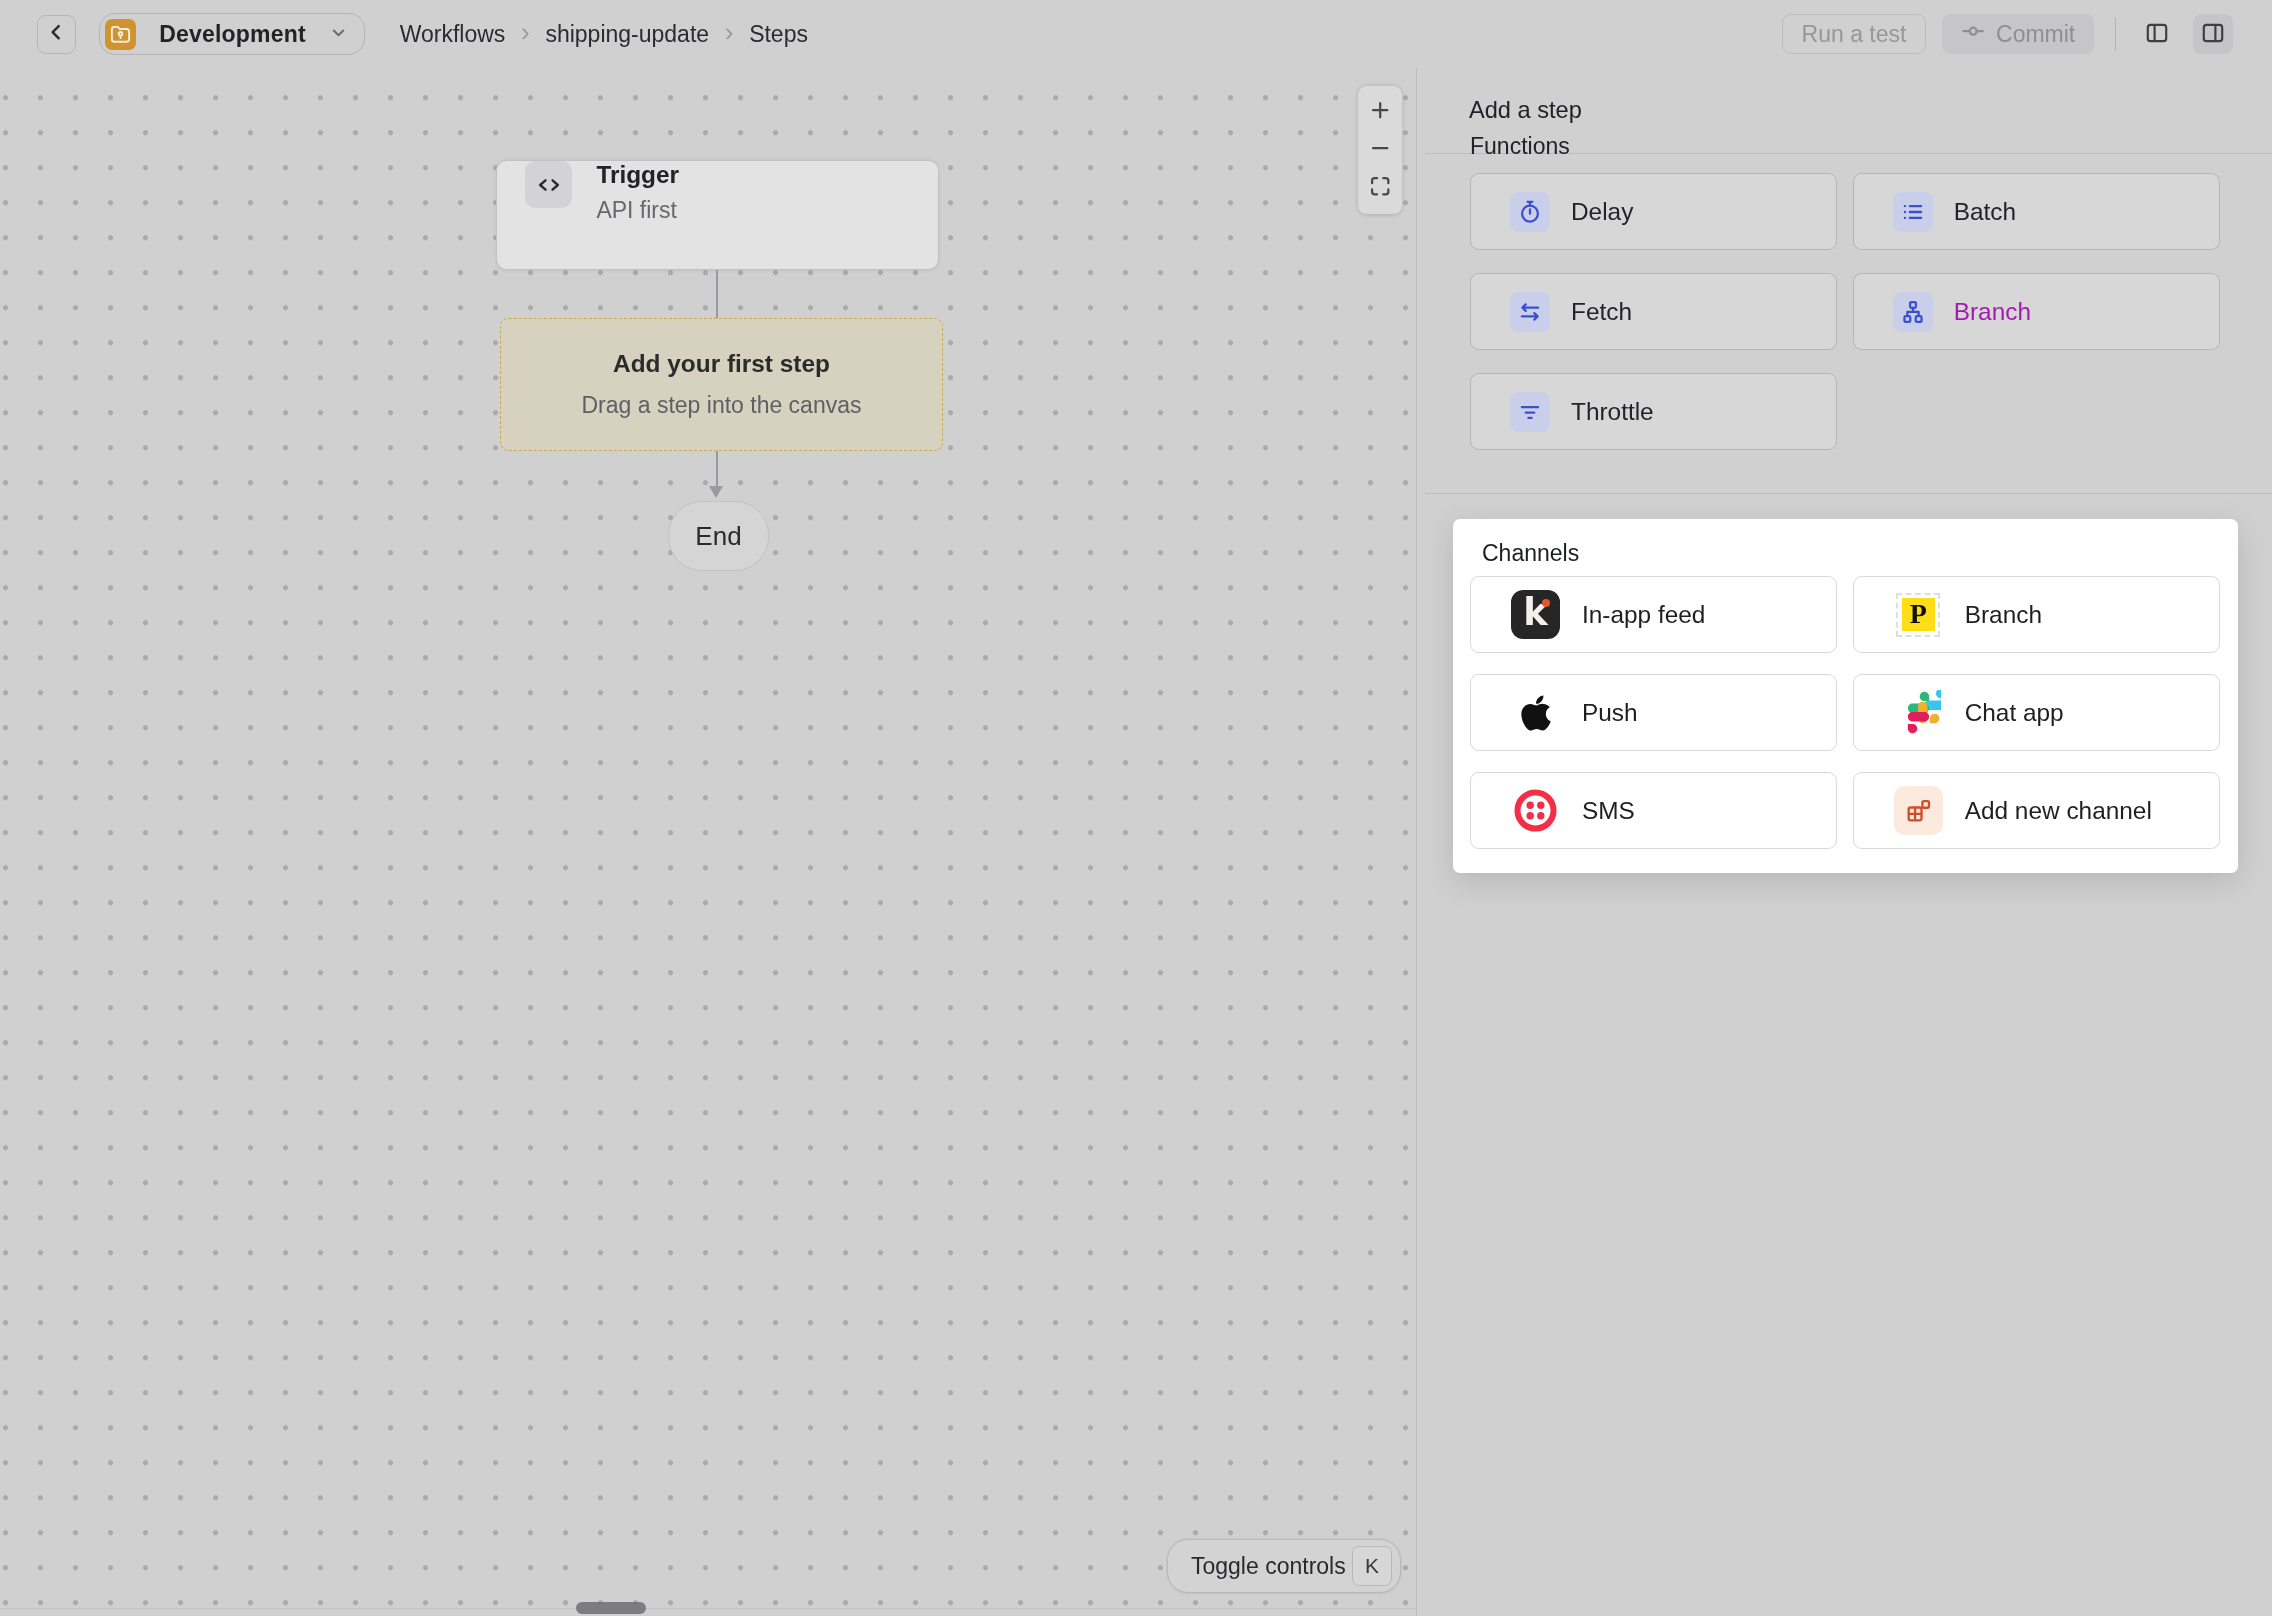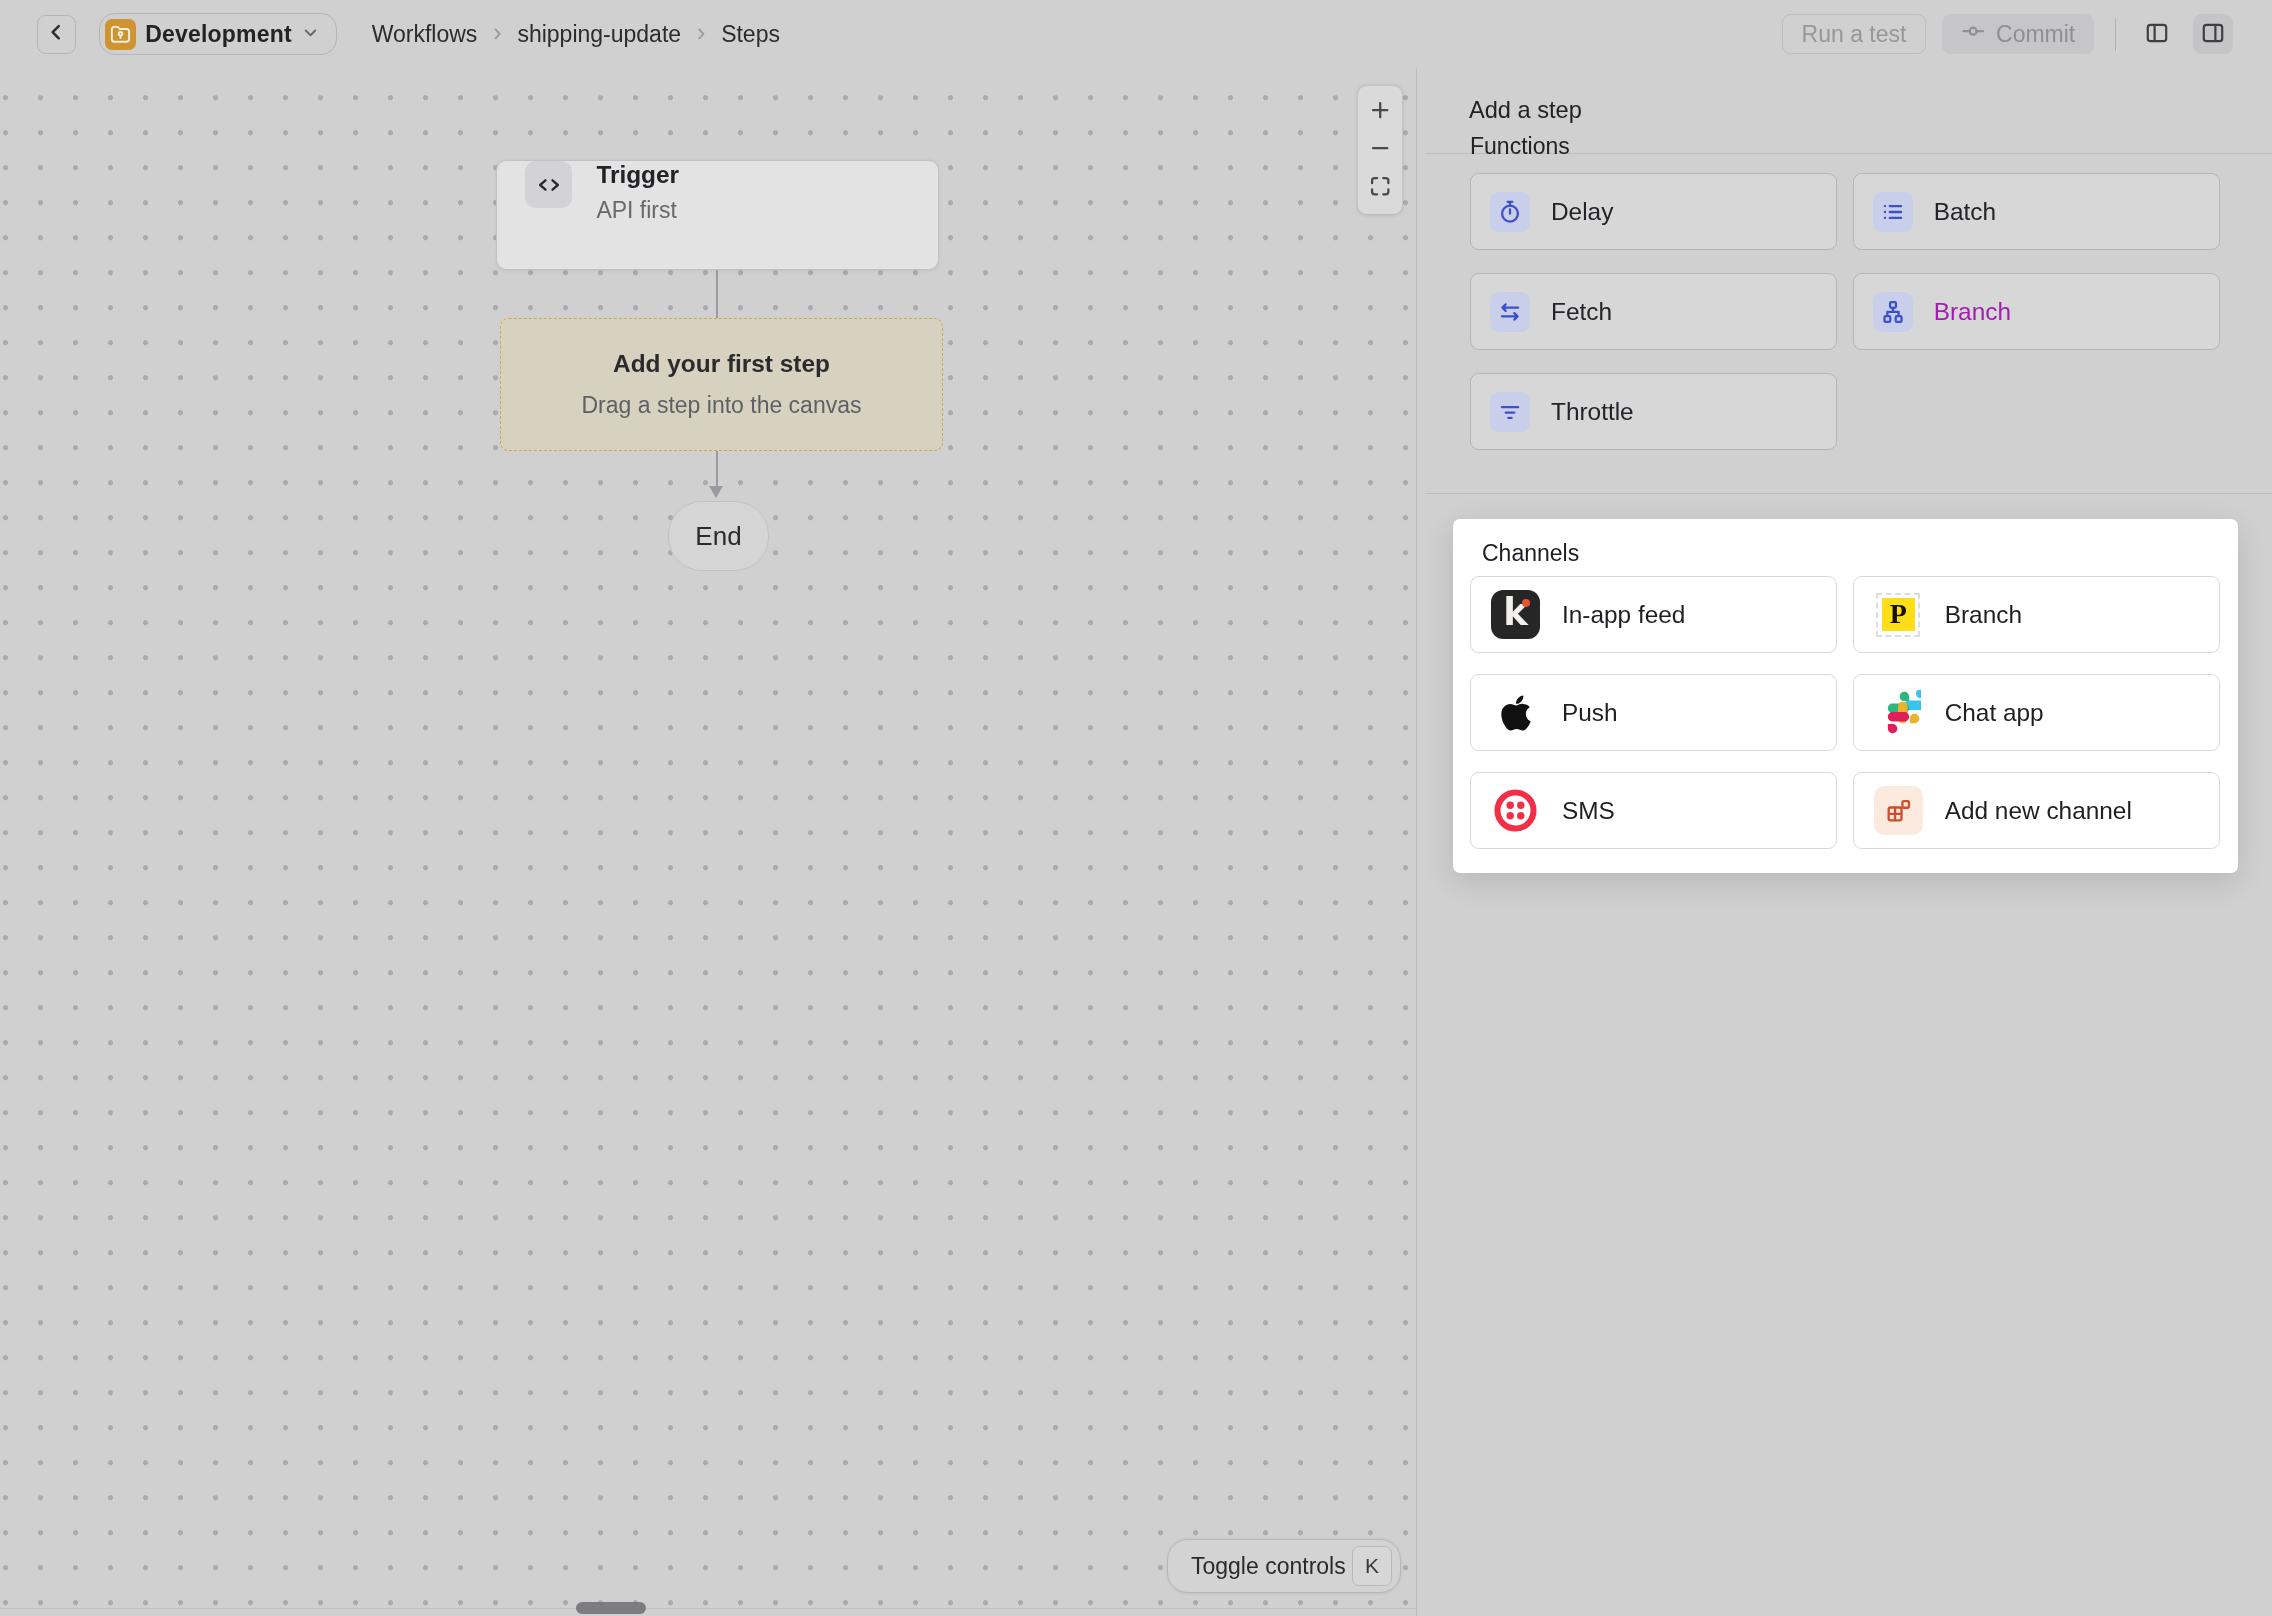--- a/index.html
+++ b/index.html
@@ -9,21 +9,21 @@
     font-family:"Liberation Sans","DejaVu Sans",sans-serif;
     -webkit-font-smoothing:antialiased;
     color:#242428;
   }
   .abs{position:absolute;}
 
   
   #topbar{left:0;top:0;width:2273px;height:68px;background:#d0d0d1;border-bottom:0.9px solid #bcbcbe;display:flex;align-items:center;}
   .tb-left{display:flex;align-items:center;gap:23px;margin-left:37px;}
   #back-btn{width:37px;height:37px;border:1.3px solid #b5b5b7;border-radius:8.7px;display:flex;align-items:center;justify-content:center;background:transparent;}
-  #env-switcher{height:40px;border:1.3px solid #b5b5b7;border-radius:16px;display:flex;align-items:center;gap:9px;padding:0 15.7px 0 5.2px;}
+  #env-switcher{height:40px;border:1.3px solid #b5b5b7;border-radius:16px;display:flex;align-items:center;gap:23px;padding:0 15.7px 0 5.2px;}
   #env-icon{width:31px;height:31px;border-radius:7px;display:flex;align-items:center;justify-content:center;}
   #env-label{font-size:23px;font-weight:600;color:#232326;letter-spacing:0.2px;}
   #breadcrumb{display:flex;align-items:center;gap:15.7px;margin-left:12.2px;font-size:23px;color:#2c2c30;}
   .crumb-sep{color:#9b9b9e;font-size:26px;line-height:23px;transform:translateY(-1.7px);}
   .tb-right{margin-left:auto;display:flex;align-items:center;gap:15.7px;margin-right:40px;}
   #run-test-btn{height:38px;padding:0 19px;border:1.3px solid #bcbcbe;border-radius:8.7px;background:transparent;color:#97979a;font-size:23px;display:flex;align-items:center;}
   #commit-btn{height:40px;padding:0 19px;border:none;border-radius:8.7px;background:#c6c6c8;color:#8f8f92;font-size:23px;display:flex;align-items:center;gap:10.5px;}
   .tb-divider{width:1.3px;height:33px;background:#b2b2b4;margin:0 5.2px;}
   #panel-left-btn{width:40px;height:40px;display:flex;align-items:center;justify-content:center;border-radius:8.7px;background:transparent;}
   #panel-right-btn{width:40px;height:40px;display:flex;align-items:center;justify-content:center;border-radius:8.7px;background:#c5c5c7;}
@@ -58,21 +58,21 @@
   #sidebar-header{left:1425px;top:68px;width:847px;height:86px;border-bottom:0.9px solid #bcbcbe;display:flex;align-items:center;box-sizing:border-box;}
   #sidebar-title{font-size:23.6px;font-weight:500;color:#222226;margin-left:44px;}
   .section-label{font-size:23px;font-weight:500;color:#232327;}
   #functions-label{left:1470px;top:133px;}
   #functions-grid{left:1470px;top:173px;width:751px;display:grid;grid-template-columns:367px 367px;column-gap:15.7px;row-gap:23px;}
   #channels-divider{left:1425px;top:493px;width:847px;height:0.9px;background:#bcbcbe;}
   #channels-panel{left:1453px;top:519px;width:785px;height:354px;background:#ffffff;border-radius:7px;box-shadow:0 8.7px 30px rgba(0,0,0,.12);}
   #channels-label{left:1482px;top:540px;color:#1c1e22;}
   #channels-grid{left:1470px;top:576px;width:751px;display:grid;grid-template-columns:367px 367px;column-gap:15.7px;row-gap:21px;}
 
-  .card{height:77px;border-radius:8.7px;display:flex;align-items:center;padding-left:19px;box-sizing:border-box;gap:21px;}
+  .card{height:77px;border-radius:8.7px;display:flex;align-items:center;padding-left:39px;box-sizing:border-box;gap:21px;}
   .card.fn{background:#d7d7d8;border:1.3px solid #b5b5b7;}
   .card.ch{background:#ffffff;border:1.3px solid #d8d8da;}
   .card-label{font-size:24.4px;font-weight:500;color:#1f1f23;white-space:nowrap;}
   .fn-chip{width:40px;height:40px;border-radius:8.7px;background:var(--accent-blue-bg);display:flex;align-items:center;justify-content:center;flex:none;}
   .ch-iconbox{width:51px;height:51px;display:flex;align-items:center;justify-content:center;flex:none;}
 
   
   .knock-sq{width:49px;height:49px;border-radius:12.2px;background:var(--knock-black);position:relative;display:flex;align-items:center;justify-content:center;}
   .knock-k{color:#f2f0ea;font-size:37px;font-weight:700;font-family:"DejaVu Sans",sans-serif;line-height:1;transform:translateY(-1.7px);}
   .knock-dot{position:absolute;top:8.7px;right:10.5px;width:7.9px;height:7.9px;border-radius:50%;background:var(--knock-dot);}

